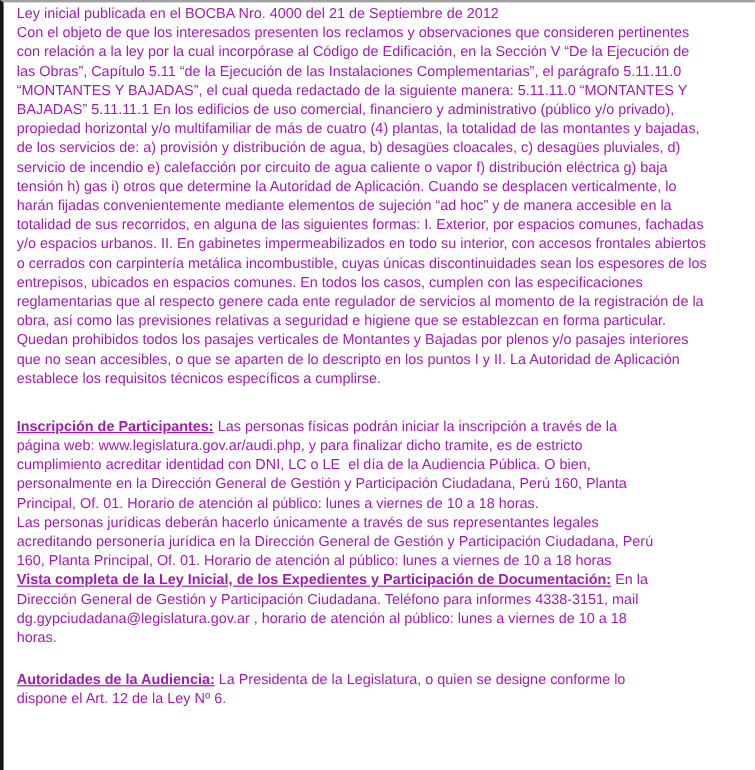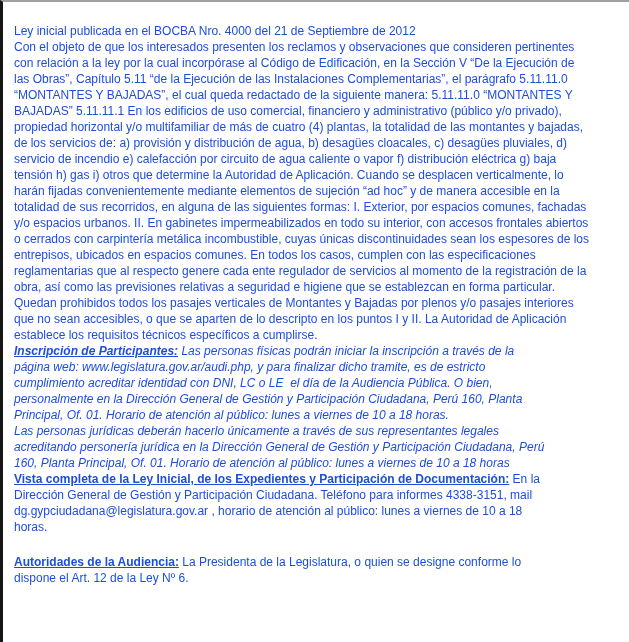--- a/index.html
+++ b/index.html
@@ -9,34 +9,34 @@
     background: #ffffff;
     border-left: 3px solid #161616;
     border-top: 2px solid #a0a0a0;
     box-sizing: border-box;
     overflow: hidden;
   }
   .doc {
     font-family: "Liberation Sans", "DejaVu Sans", sans-serif;
     font-size: 12px;
     line-height: 16px;
-    color: #1d4ed8;
-    padding: 21px 5px 0 11px;
+    color: #a21caf;
+    padding: 1px 5px 0 11px;
   }
   p {
     margin: 0;
     white-space: pre-line; 
   }
   .hd {
     font-weight: bold;
     text-decoration: underline;
   }
   .gap-after-intro { margin-top: 9px; }
   .gap-xs   { margin-top: 3px; }
-  .gap-sm   { margin-top: 0; font-style: italic; }
+  .gap-sm   { margin-top: 24px; }
   .gap-lg   { margin-top: 19px; }
 </style>
 </head>
 <body>
 
 <div class="doc">
 
   <p>Ley inicial publicada en el BOCBA Nro. 4000 del 21 de Septiembre de 2012
 Con el objeto de que los interesados presenten los reclamos y observaciones que consideren pertinentes
 con relación a la ley por la cual incorpórase al Código de Edificación, en la Sección V “De la Ejecución de

